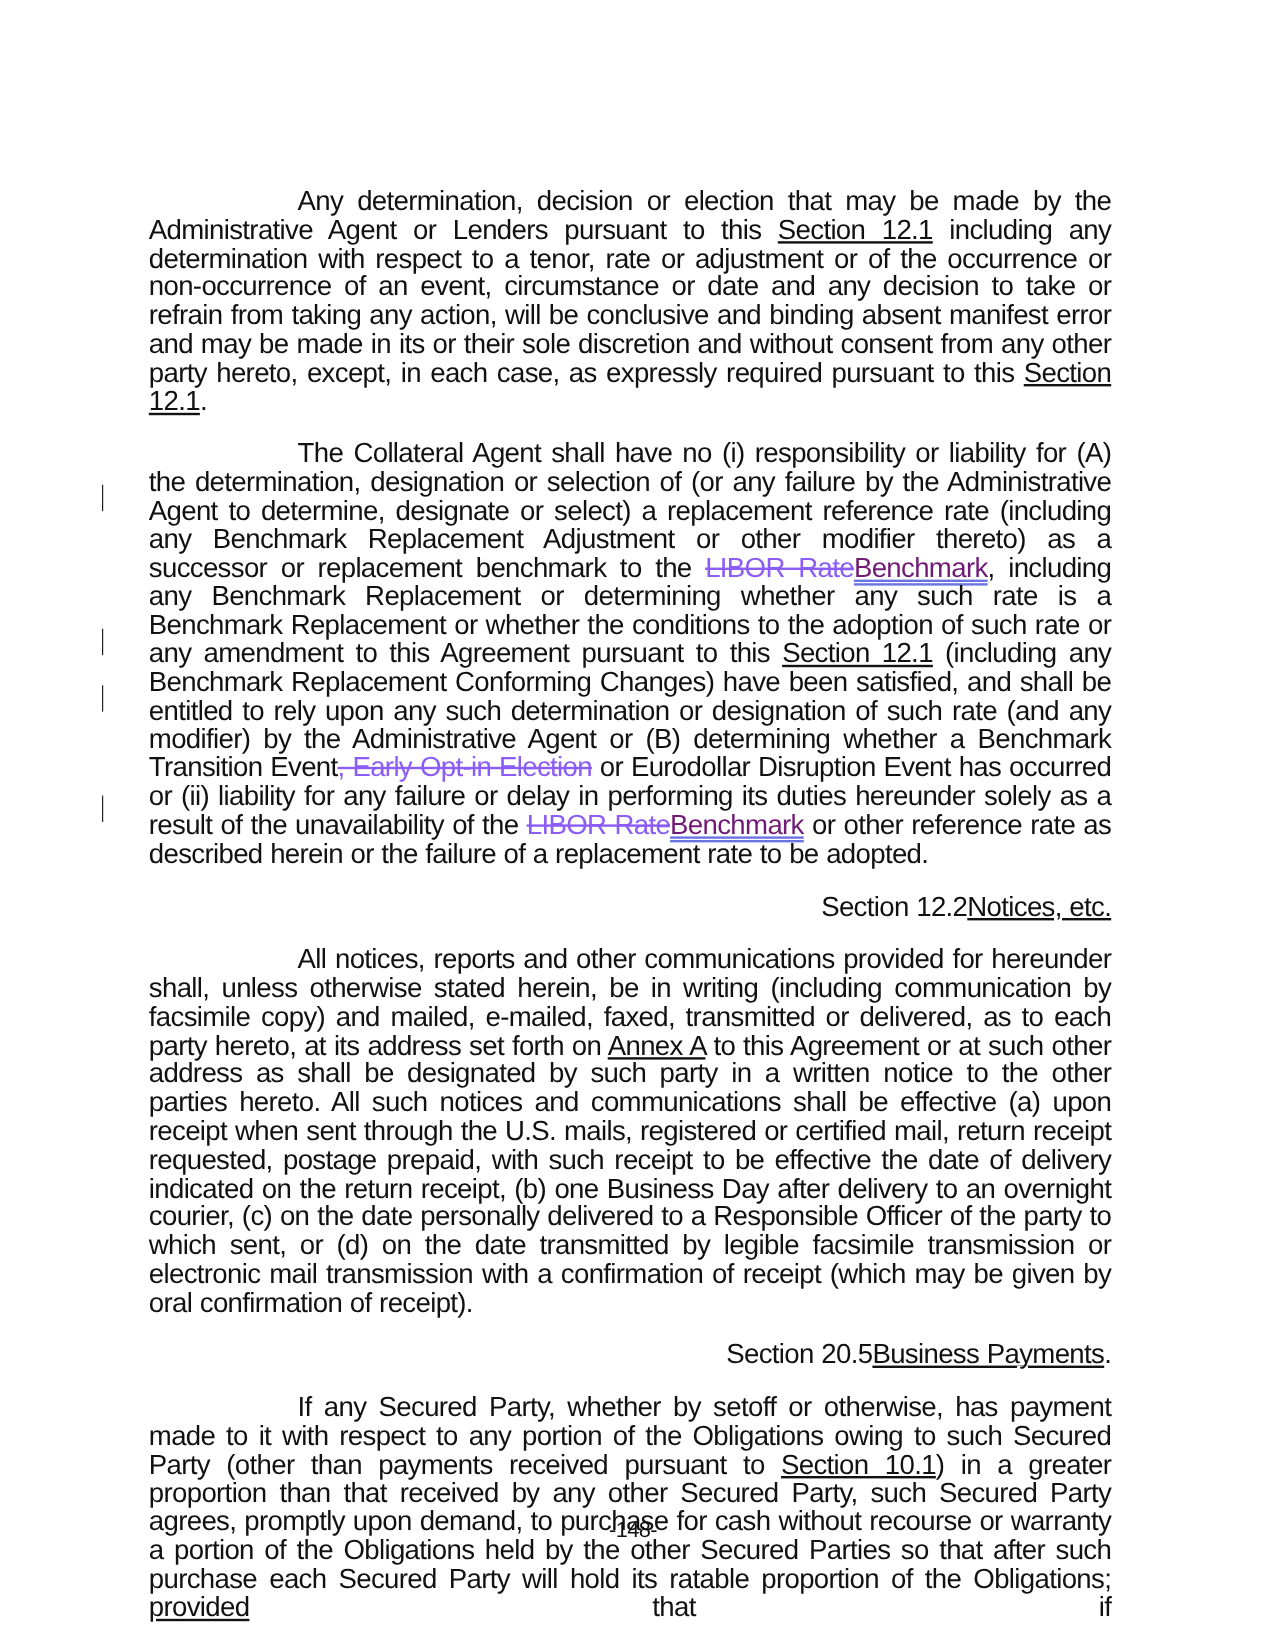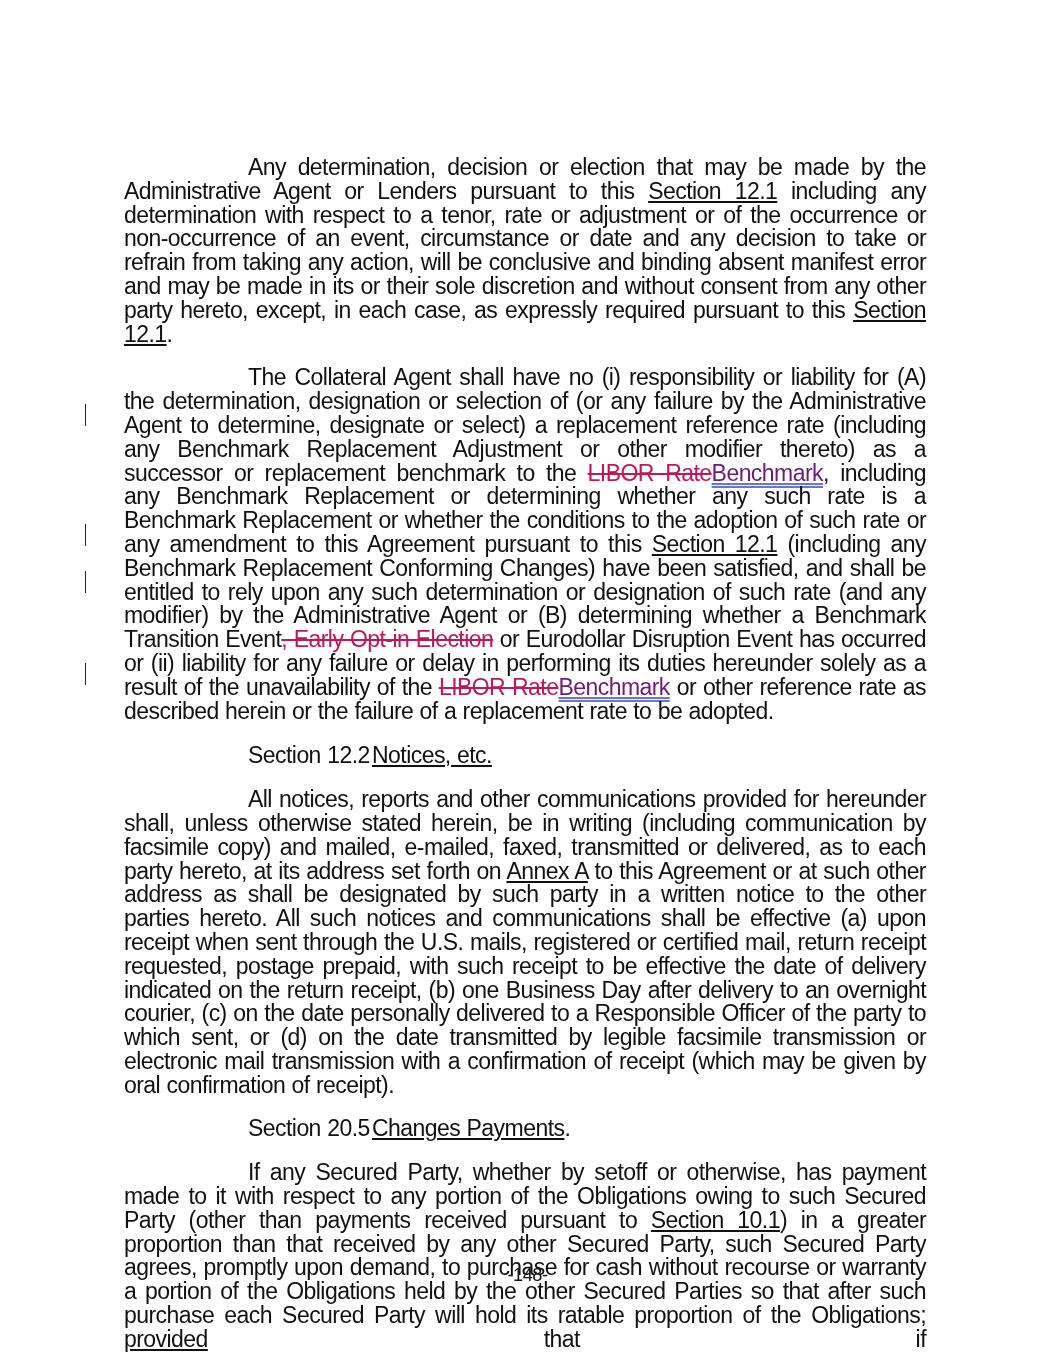--- a/index.html
+++ b/index.html
@@ -1,24 +1,24 @@
 <!DOCTYPE html>
 <html><head>
 <meta charset="utf-8">
 <style>
   html, body { margin: 0; padding: 0; background: #ffffff; }
   body { width: 1055px; height: 1365px; position: relative; overflow: hidden;
          font-family: "Liberation Sans", sans-serif; color: #111; }
   .page { position: absolute; left: 124px; top: 156px; width: 802px;
           font-size: 23px; line-height: 23.8px; letter-spacing: -0.55px; word-spacing: 0.5px; }
   .para { text-align: justify; text-indent: 124px; margin: 0 0 20px 0; position: relative; }
-  .heading { margin: 0 0 20px 124px; }
+  .heading { margin: 0 0 20px 124px; text-align: right; }
   .heading .num { display: inline-block; width: 124px; }
   .u { text-decoration: underline; }
-  .del { color: #be185d; text-decoration: line-through; }
+  .del { color: #8b5cf6; text-decoration: line-through; }
   .ins { color: #701a75; text-decoration: underline double; text-decoration-color: #6a74e0; }
   .bar { position: absolute; left: 85px; width: 1px; height: 22px; background: #222; }
   .pagenum { position: absolute; left: 0; width: 1055px; top: 1265px; text-align: center;
              font-size: 18.2px; letter-spacing: -0.5px; }
 </style>
 </head>
 <body>
 
 <div class="bar" style="top:404px"></div>
 <div class="bar" style="top:524px"></div>
@@ -29,19 +29,19 @@
 
   <p class="para"><span>Any determination, decision or election that may be made by the Administrative Agent or Lenders pursuant to this </span><span class="u">Section 12.1</span><span> including any determination with respect to a tenor, rate or adjustment or of the occurrence or non-occurrence of an event, circumstance or date and any decision to take or refrain from taking any action, will be conclusive and binding absent manifest error and may be made in its or their sole discretion and without consent from any other party hereto, except, in each case, as expressly required pursuant to this </span><span class="u">Section 12.1</span><span>.</span></p>
 
   <p class="para" style="margin-bottom:21px"><span>The Collateral Agent shall have no (i) responsibility or liability for (A) the determination, designation or selection of (or any failure by the Administrative Agent to determine, designate or select) a replacement reference rate (including any Benchmark Replacement Adjustment or other modifier thereto) as a successor or replacement benchmark to the </span><span class="del">LIBOR Rate</span><span class="ins">Benchmark</span><span>, including any Benchmark Replacement or determining whether any such rate is a Benchmark Replacement or whether the conditions to the adoption of such rate or any amendment to this Agreement pursuant to this </span><span class="u">Section 12.1</span><span> (including any Benchmark Replacement Conforming Changes) have been satisfied, and shall be entitled to rely upon any such determination or designation of such rate (and any modifier) by the Administrative Agent or (B) determining whether a Benchmark Transition Event</span><span class="del">, Early Opt-in Election</span><span> or Eurodollar Disruption Event has occurred or (ii) liability for any failure or delay in performing its duties hereunder solely as a result of the unavailability of the </span><span class="del">LIBOR Rate</span><span class="ins">Benchmark</span><span> or other reference rate as described herein or the failure of a replacement rate to be adopted.</span></p>
 
 
   <p class="heading"><span class="num">Section 12.2</span><span class="u">Notices, etc.</span></p>
 
   <p class="para"><span>All notices, reports and other communications provided for hereunder shall, unless otherwise stated herein, be in writing (including communication by facsimile copy) and mailed, e-mailed, faxed, transmitted or delivered, as to each party hereto, at its address set forth on </span><span class="u">Annex A</span><span> to this Agreement or at such other address as shall be designated by such party in a written notice to the other parties hereto.  All such notices and communications shall be effective (a) upon receipt when sent through the U.S. mails, registered or certified mail, return receipt requested, postage prepaid, with such receipt to be effective the date of delivery indicated on the return receipt, (b) one Business Day after delivery to an overnight courier, (c) on the date personally delivered to a Responsible Officer of the party to which sent, or (d) on the date transmitted by legible facsimile transmission or electronic mail transmission with a confirmation of receipt (which may be given by oral confirmation of receipt).</span></p>
 
-  <p class="heading"><span class="num">Section 20.5</span><span class="u">Changes Payments</span><span>.</span></p>
+  <p class="heading"><span class="num">Section 20.5</span><span class="u">Business Payments</span><span>.</span></p>
 
   <p class="para" style="text-align-last: justify;"><span>If any Secured Party, whether by setoff or otherwise, has payment made to it with respect to any portion of the Obligations owing to such Secured Party (other than payments received pursuant to </span><span class="u">Section 10.1</span><span>) in a greater proportion than that received by any other Secured Party, such Secured Party agrees, promptly upon demand, to purchase for cash without recourse or warranty a portion of the Obligations held by the other Secured Parties so that after such purchase each Secured Party will hold its ratable proportion of the Obligations; </span><span class="u">provided</span><span> that if</span></p>
 
 </div>
 
 <div class="pagenum">-148-</div>
 
 </body></html>

